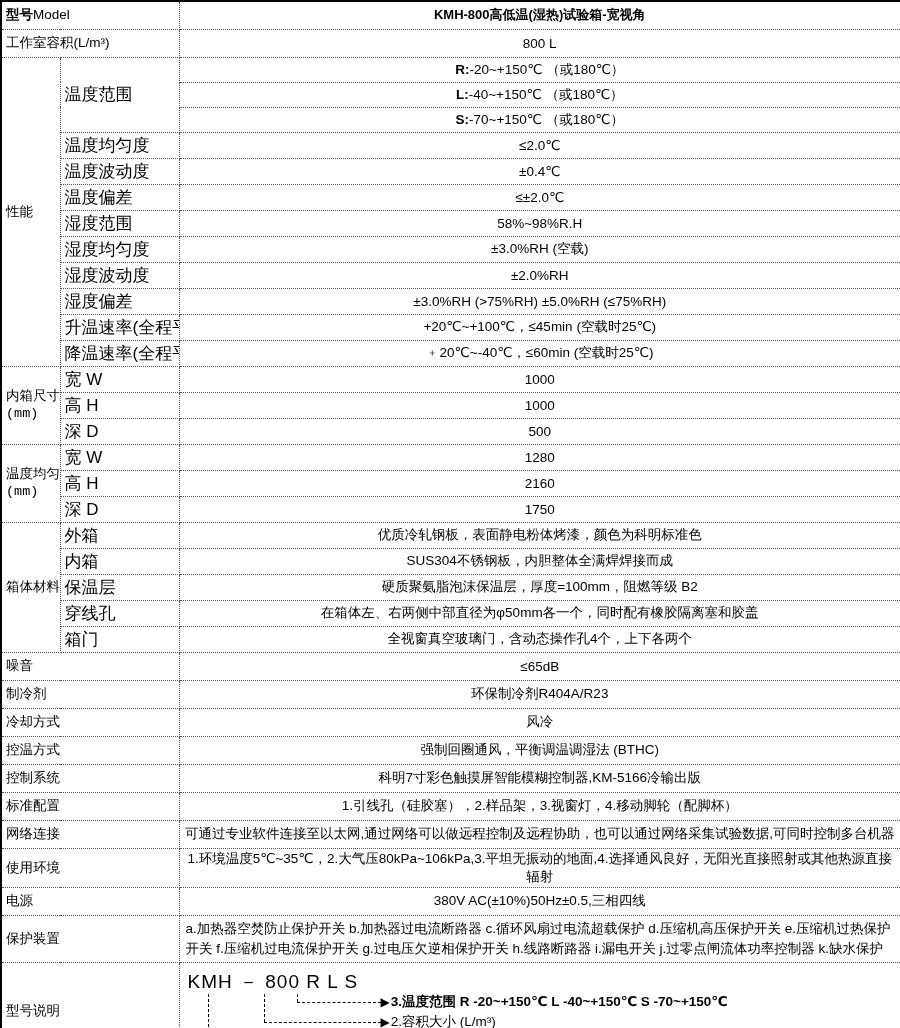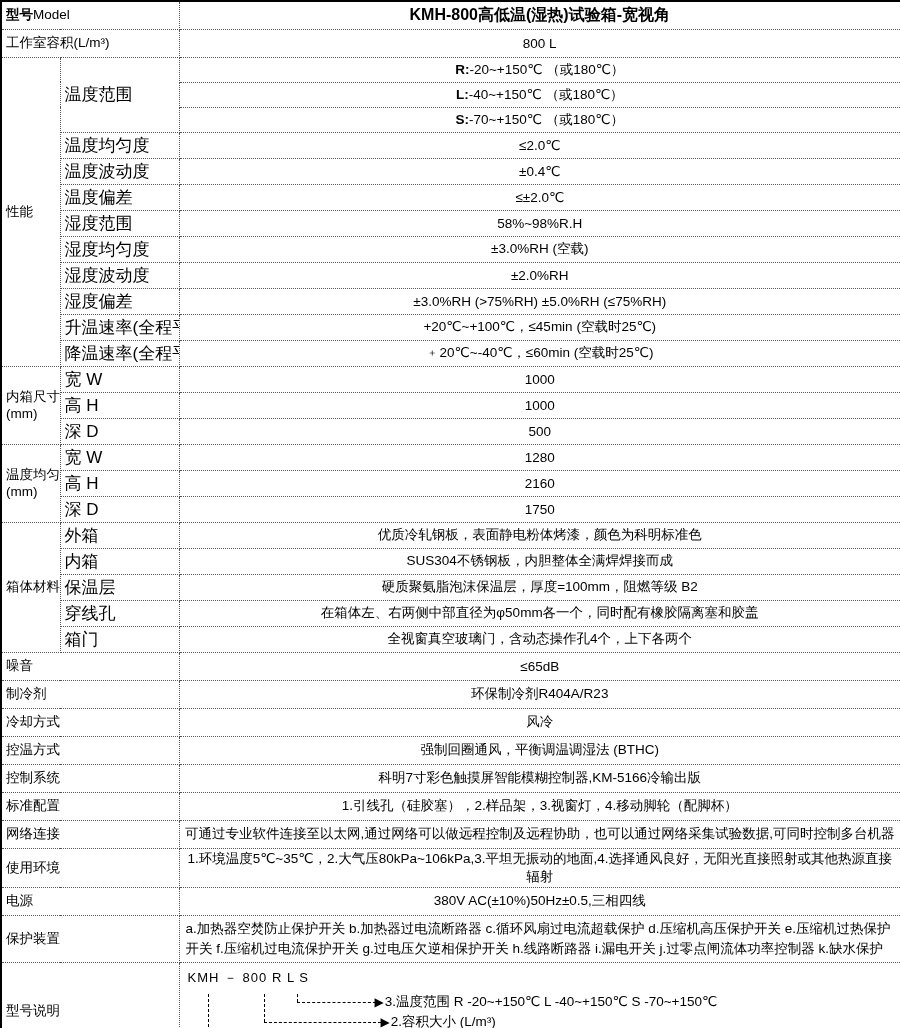--- a/index.html
+++ b/index.html
@@ -29,28 +29,28 @@
     overflow: hidden;
   }
   tr.r28 { height: 28px; }
   tr.r25 { height: 25px; }
   tr.r47 { height: 47px; }
   tr.r98 { height: 98px; }
   td.lbl { text-align: left; white-space: nowrap; }
   td.sub { font-size: 17px; padding-left: 4px; }
   td.val { text-align: center; }
   .b { font-weight: bold; }
-  td.model-value { font-size: 16px; font-weight: bold; }
+  td.model-value { font-size: 13px; font-weight: bold; }
   td.wrapleft { text-align: left; white-space: normal; line-height: 20px; padding-left: 6px; padding-right: 4px; margin-left: 16px; }
-  .two-line-label div { line-height: 17px; }
+  .two-line-label div { line-height: 17px; font-family: Liberation Mono, monospace; }
   
   td.diagram-cell { position: relative; padding: 0; }
   .kmh-code {
     position: absolute; left: 8px; top: 6px;
-    font-size: 13px; letter-spacing: 1px; white-space: nowrap;
+    font-size: 19px; letter-spacing: 1px; white-space: nowrap;
   }
   .dash-v { position: absolute; width: 0; border-left: 1px dashed #000; }
   .dash-h { position: absolute; height: 0; border-top: 1px dashed #000; }
   .legend-label {
     position: absolute; font-size: 13.5px; white-space: nowrap;
     line-height: 16px; text-align: left;
   }
   .legend-label .arrow { font-size: 12px; margin-right: 1px; }
 </style>
 </head>
@@ -225,21 +225,21 @@
   <tr class="r98">
     <td colspan="2" class="lbl">型号说明</td>
     <td class="diagram-cell">
       <div class="kmh-code">KMH － 800 R L S</div>
       <div class="dash-v" style="left:28px; top:31px; height:48px;"></div>
       <div class="dash-v" style="left:84px; top:31px; height:28px;"></div>
       <div class="dash-v" style="left:117px; top:31px; height:8px;"></div>
       <div class="dash-h" style="left:117px; top:39px; width:84px;"></div>
       <div class="dash-h" style="left:84px; top:59px; width:117px;"></div>
       <div class="dash-h" style="left:28px; top:79px; width:173px;"></div>
-      <div class="legend-label" style="left:195px; top:31px;"><span class="arrow">▶</span><span>3.温度范围 R -20~+150℃ L -40~+150℃ S -70~+150℃</span></div>
+      <div class="legend-label" style="left:201px; top:31px;font-weight:bold;"><span class="arrow">▶</span><span>3.温度范围 R -20~+150℃ L -40~+150℃ S -70~+150℃</span></div>
       <div class="legend-label" style="left:201px; top:51px;"><span class="arrow">▶</span><span>2.容积大小 (L/m³)</span></div>
       <div class="legend-label" style="left:201px; top:71px;margin-top:20px;"><span class="arrow">▶</span><span>1.机型编码</span></div>
     </td>
   </tr>
 
 </tbody>
     </table>
 </div>
 
 </body></html>

